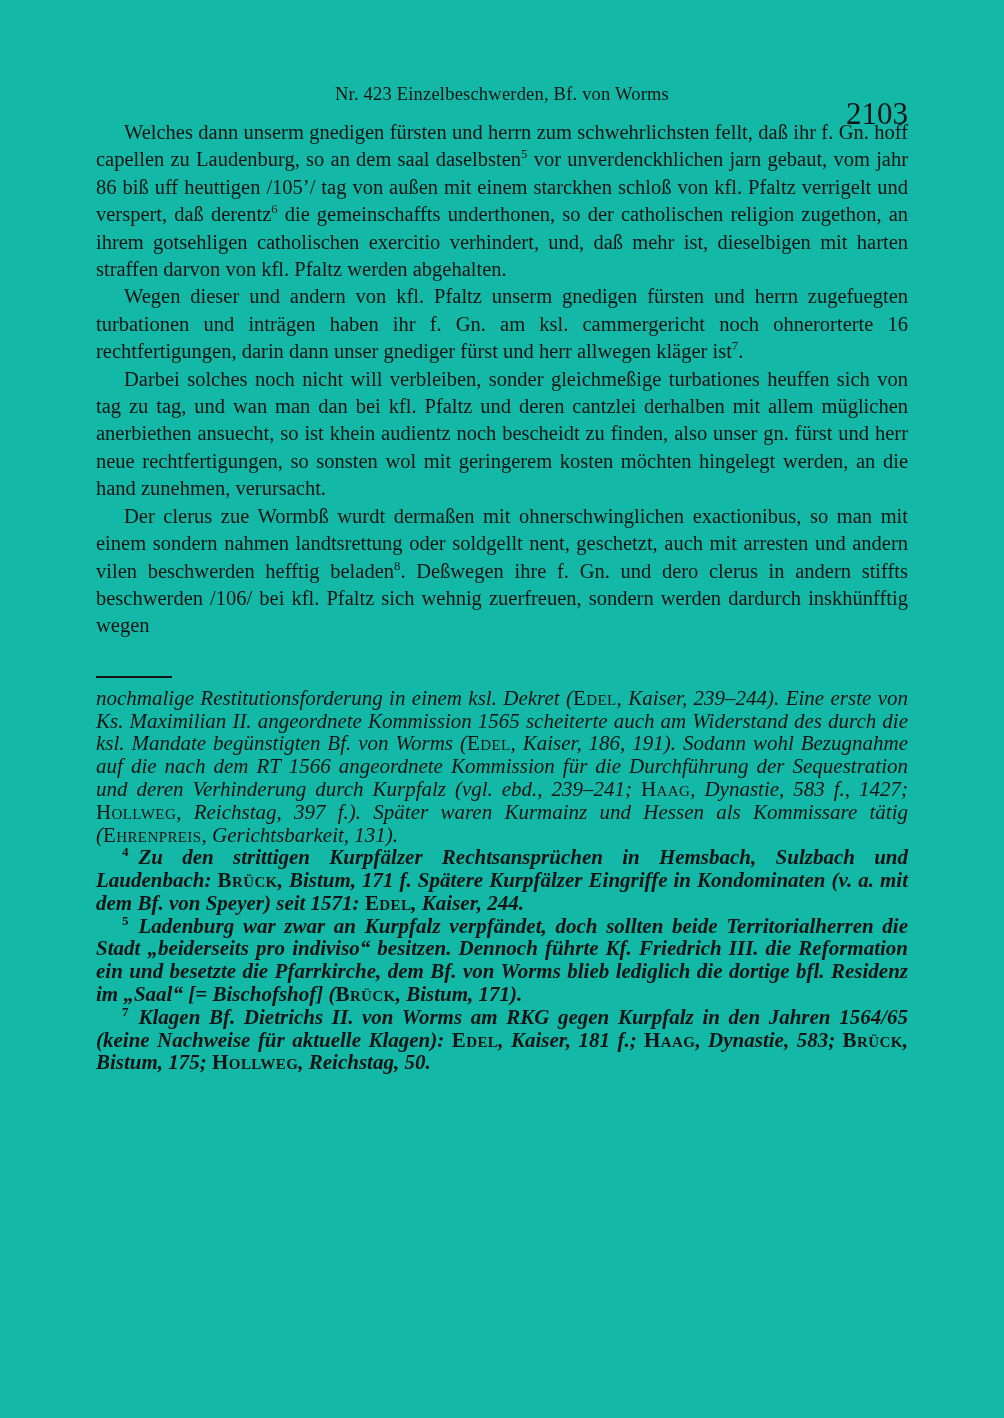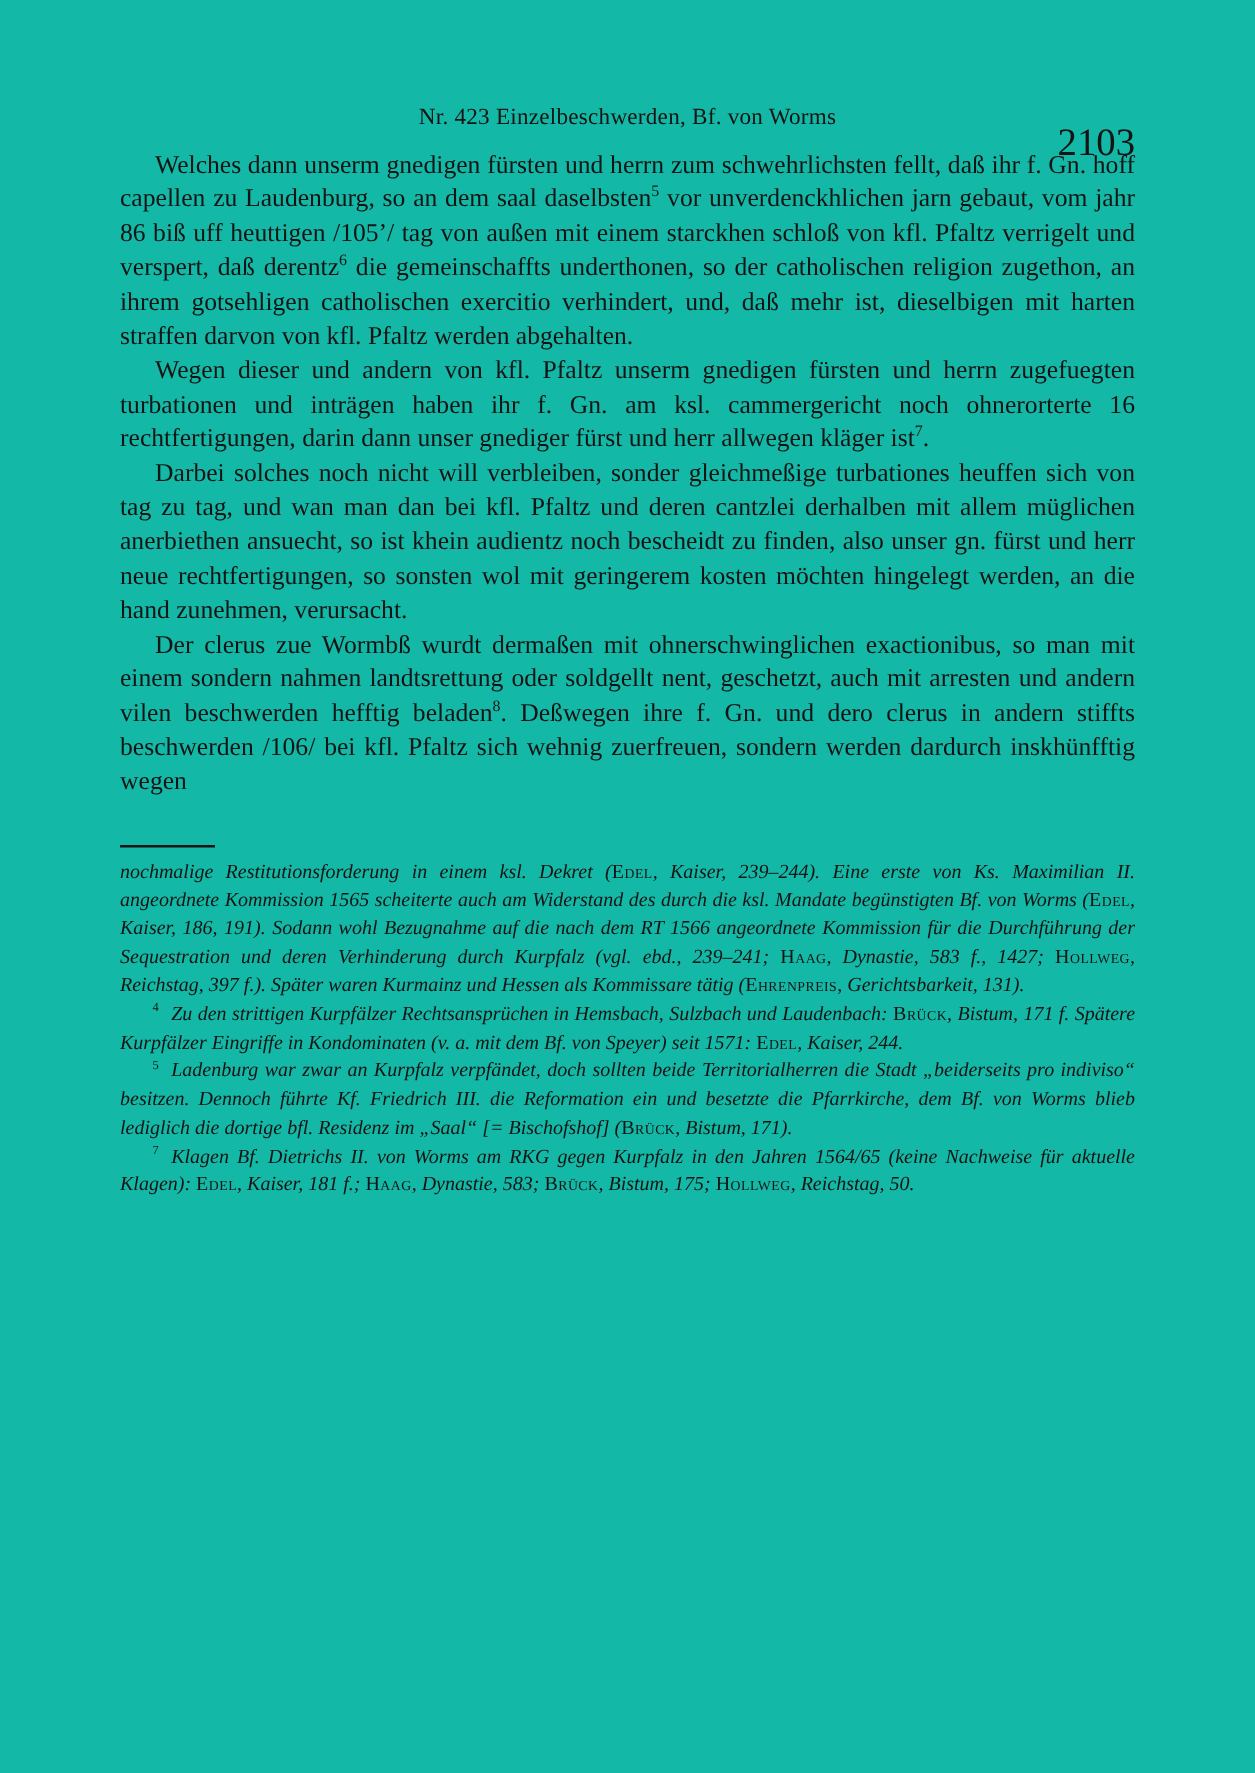--- a/index.html
+++ b/index.html
@@ -50,27 +50,27 @@
     line-height: 0;
     vertical-align: super;
   }
   .footnote-sep {
     width: 76px;
     border: 0;
     border-top: 2px solid #141414;
     margin: 36px 0 9px 0;
   }
   .footnotes {
-    font-size: 16px;
+    font-size: 21px;
     line-height: 22.8px;
     text-align: justify;
     font-style: italic;
   }
   .footnote { margin: 0; }
-  .footnote.numbered { text-indent: 26px; }
+  .footnote.numbered { text-indent: 26px; font-weight: bold; }
   .fn-num {
     font-style: normal;
     margin-right: 10px;
   }
   .sc {
     font-style: normal;
     font-variant: small-caps;
     letter-spacing: 0.4px;
   }
   .roman { font-style: normal; }

